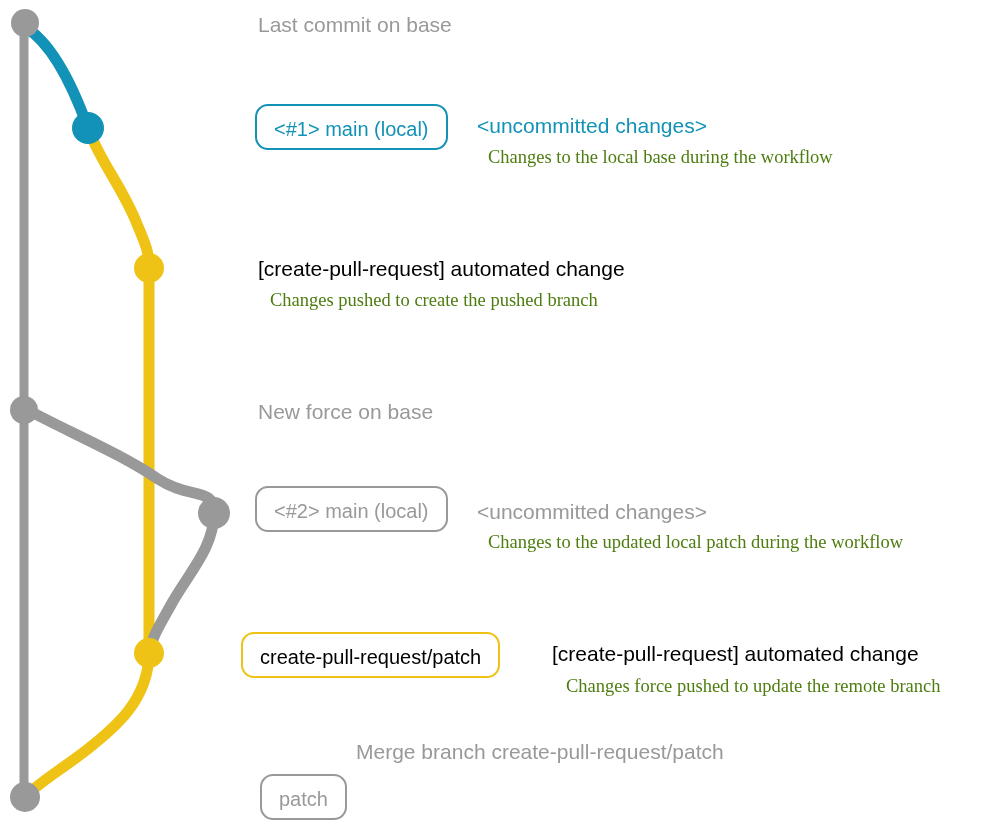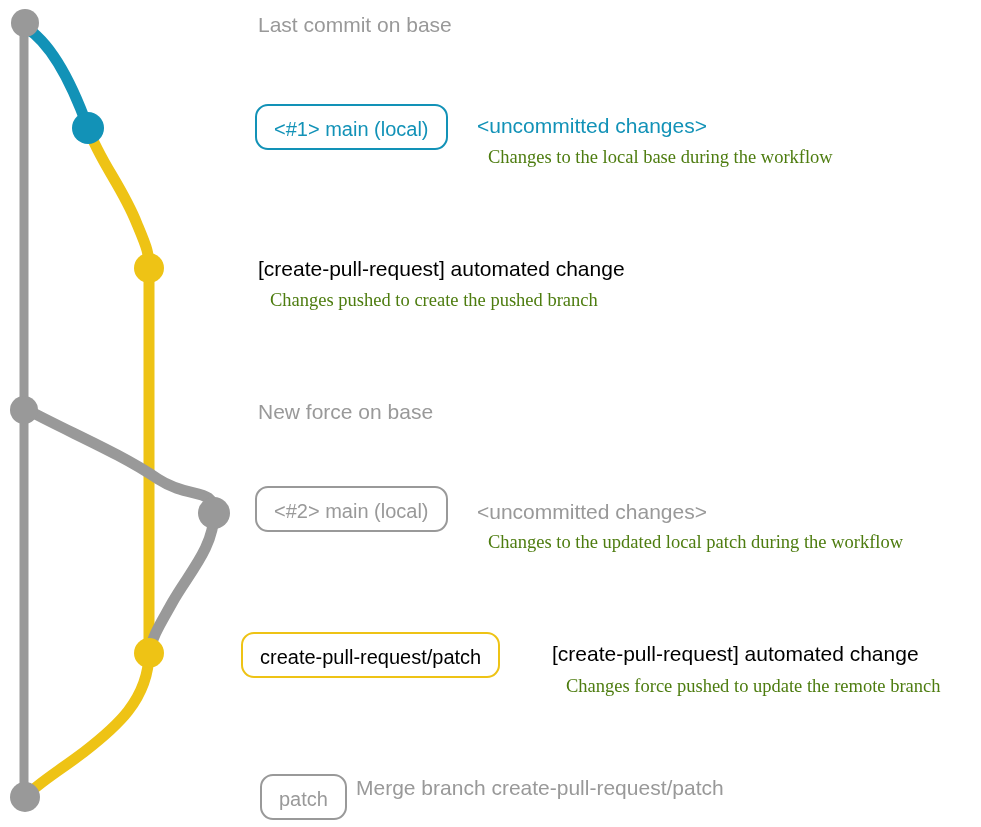--- a/index.html
+++ b/index.html
@@ -83,13 +83,13 @@
 
 <div class="badge c-gray" style="left:255px; top:509px;">&lt;#2&gt; main (local)</div>
 <div class="lbl c-gray" style="left:477px; top:511px;">&lt;uncommitted changes&gt;</div>
 <div class="note" style="left:488px; top:542px;">Changes to the updated local patch during the workflow</div>
 
 <div class="badge c-yellow" style="left:241px; top:655px;">create-pull-request/patch</div>
 <div class="lbl c-yellow" style="left:552px; top:653px;">[create-pull-request] automated change</div>
 <div class="note" style="left:566px; top:686px;">Changes force pushed to update the remote branch</div>
 
 <div class="badge c-gray" style="left:260px; top:797px;">patch</div>
-<div class="lbl c-gray" style="left:340px; top:787px;padding-left:16px;">Merge branch create-pull-request/patch</div>
+<div class="lbl c-gray" style="left:340px; top:751px;padding-left:16px;">Merge branch create-pull-request/patch</div>
 
 </body></html>

